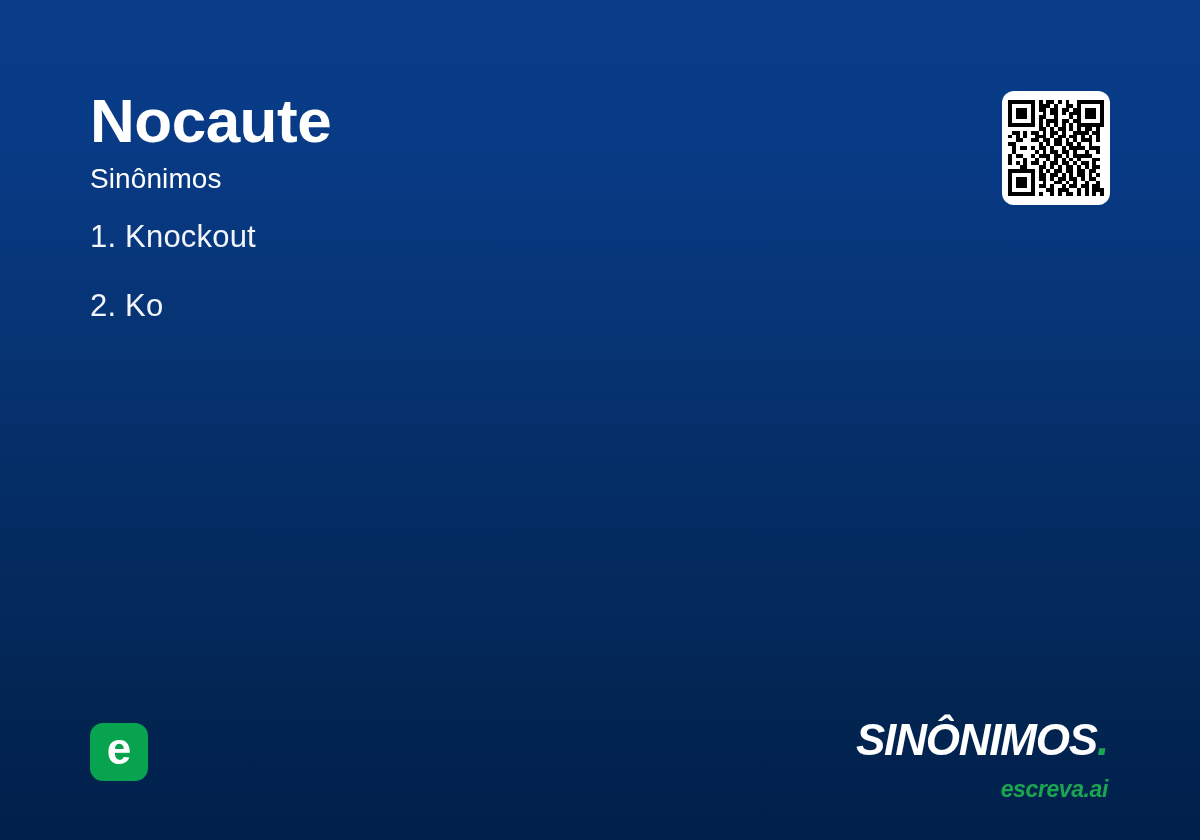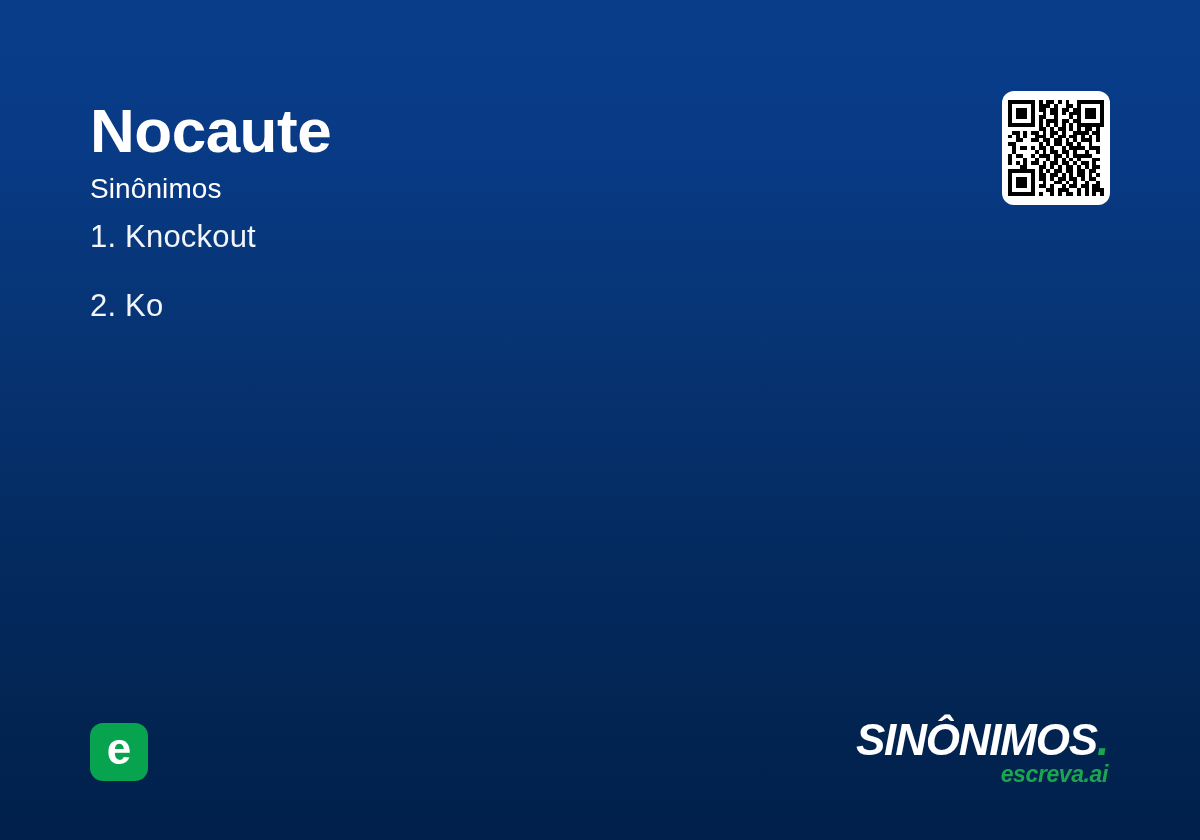--- a/index.html
+++ b/index.html
@@ -22,21 +22,21 @@
                 #022451 86%,
                 #01204c 100%);
     font-family: "Liberation Sans", "DejaVu Sans", sans-serif;
     -webkit-font-smoothing: antialiased;
   }
 
   
   .headline {
     position: absolute;
     left: 90px;
-    top: 98px;
+    top: 88px;
     width: 760px;
   }
   .title {
     margin: 0;
     font-size: 62px;
     line-height: 1.05;
     font-weight: 700;
     letter-spacing: -0.5px;
     color: #ffffff;
   }
@@ -120,21 +120,21 @@
     font-size: 44px;
     font-weight: 700;
     font-style: italic;
     letter-spacing: -1.2px;
     color: #ffffff;
     white-space: nowrap;
   }
   .logo-main .dot { color: #1aa551; }
   .logo-sub {
     display: block;
-    margin-top: 1px;
+    margin-top: 16px;
     font-size: 23px;
     font-weight: 700;
     font-style: italic;
     letter-spacing: -0.4px;
     color: #1aa551;
     white-space: nowrap;
   }
 </style>
 </head>
 <body>

